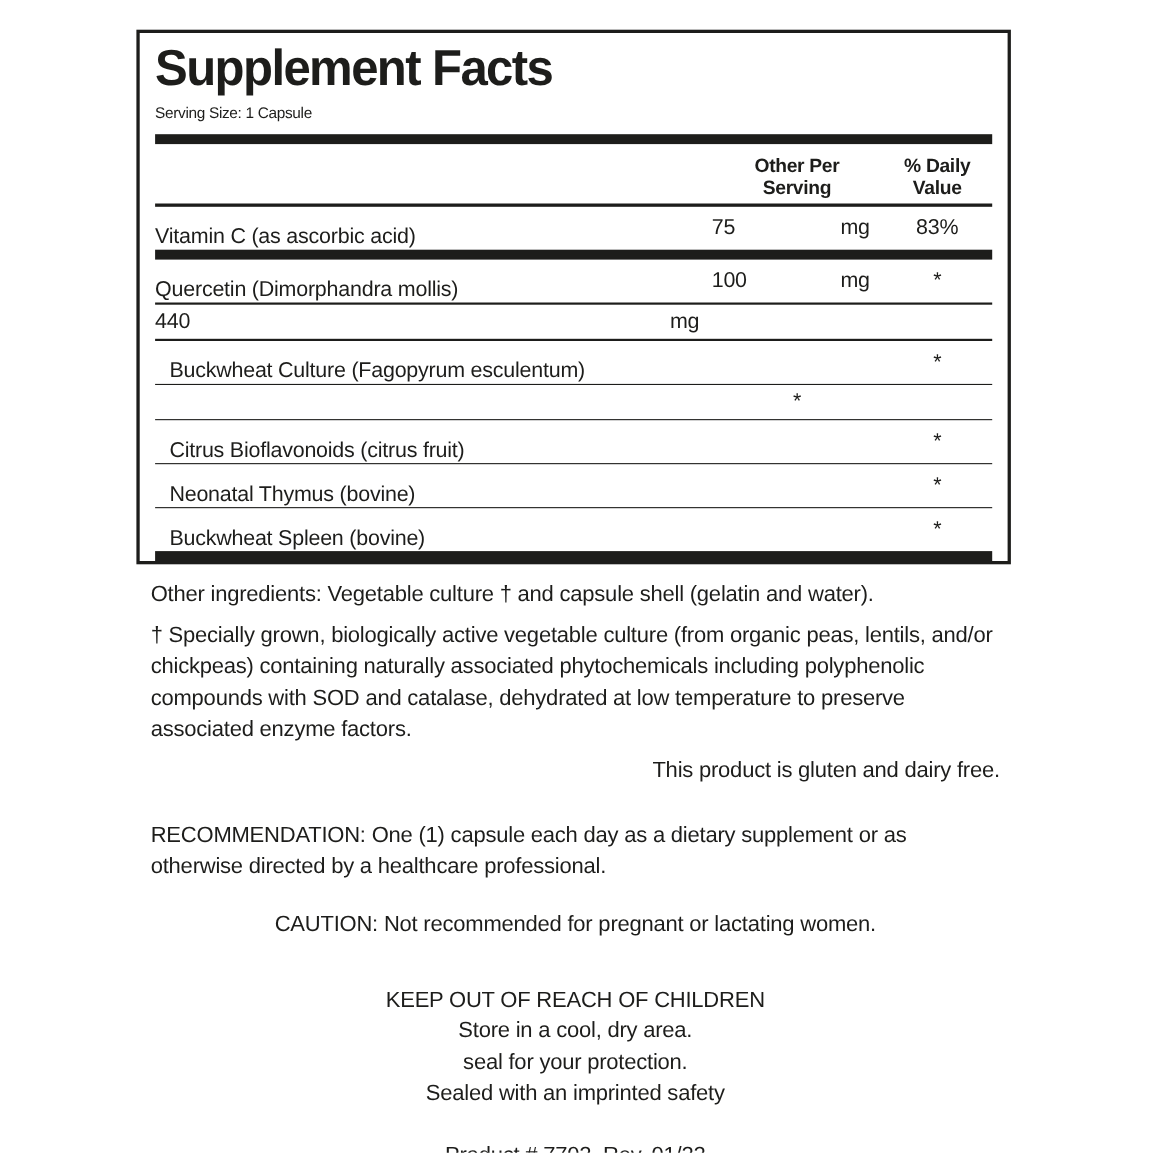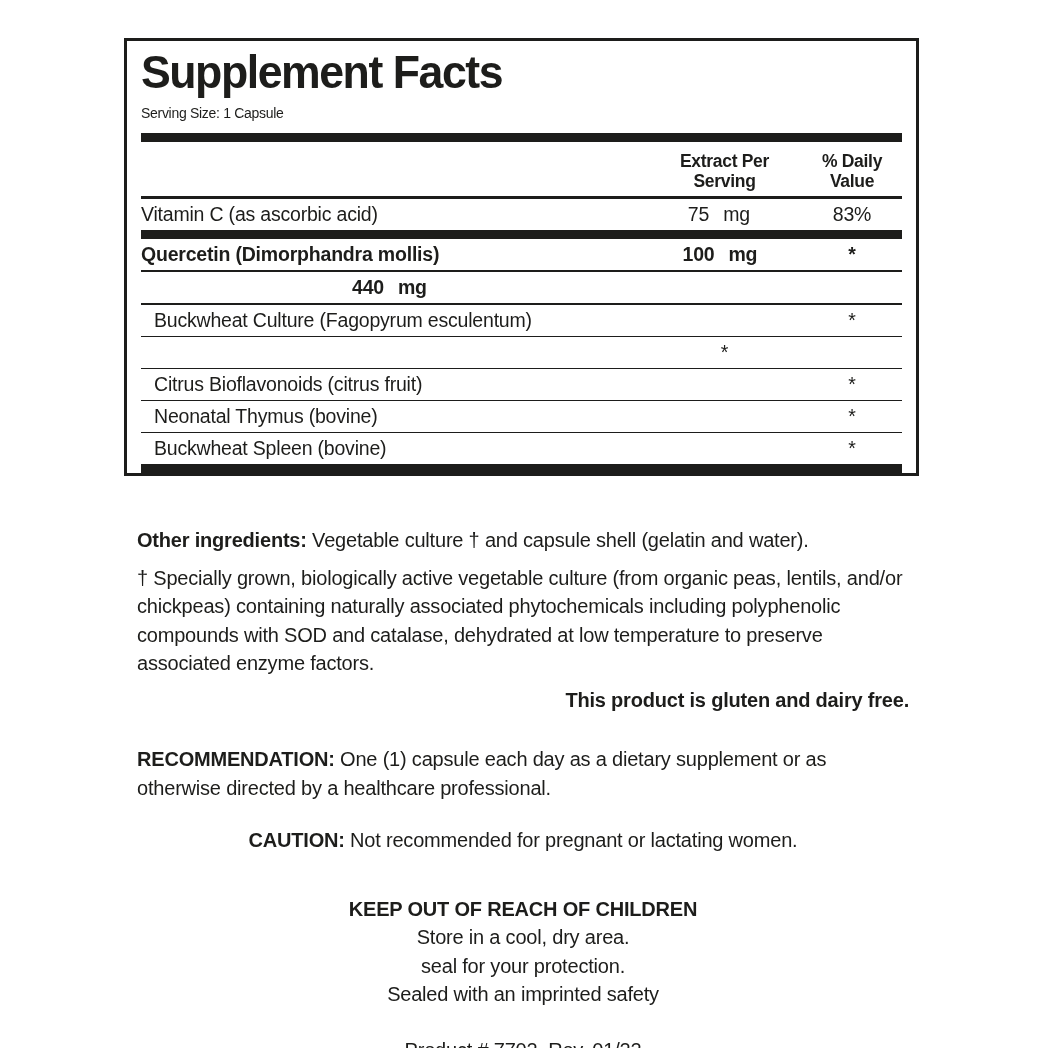--- a/index.html
+++ b/index.html
@@ -16,21 +16,21 @@
     position: relative;
     width: 1048px;
     height: 1048px;
     background: #ffffff;
   }
 
   
   .facts-box {
     position: absolute;
     left: 124px;
-    top: 38px;
+    top: 27px;
     width: 795px;
     box-sizing: border-box;
     border: 3px solid #1d1d1b;
     padding: 0 14px 0 14px;
     background: #ffffff;
   }
   .facts-title {
     margin: 4px 0 0 0;
     font-size: 46px;
     line-height: 54px;
@@ -69,27 +69,27 @@
   }
 
   .row {
     display: grid;
     grid-template-columns: 1fr 155px 100px;
     align-items: center;
     min-height: 31px;
     font-size: 19.5px;
     letter-spacing: -0.2px;
   }
-  .row .name { text-align: left; }
+  .row .name { text-align: left; margin-top: 16px; }
   .row.indent .name { padding-left: 13px; }
   .sep-thin  { border-bottom: 1.5px solid #1d1d1b; }
-  .sep-med   { border-bottom: 2.5px solid #1d1d1b; font-weight: bold; }
+  .sep-med   { border-bottom: 2.5px solid #1d1d1b; }
   .amt-cell {
     display: flex;
-    justify-content: center;
+    justify-content: space-between;
     align-items: baseline;
     padding-right: 4px;
   }
   .amt-val { text-align: right; }
   .amt-unit { width: 34px; text-align: left; margin-left: 14px; }
   .dv-cell { text-align: center; }
 
   .footnote-row {
     padding: 8px 2px 9px 2px;
     font-size: 20px;
@@ -101,21 +101,21 @@
   .info {
     position: absolute;
     left: 137px;
     top: 526px;
     width: 772px;
     font-size: 20px;
     line-height: 28.5px;
     letter-spacing: -0.2px;
   }
   .info p { margin: 0; }
-  .bold { font-weight: bold; }
+  .bold { font-weight: normal; }
   .p-dagger { margin-top: 9px !important; }
   .p-center {
     text-align: right;
     margin-top: 8px !important;
   }
   .p-rec { margin-top: 31px !important; }
   .p-caution { margin-top: 24px !important; text-align: center; }
   .keepout-block {
     margin-top: 40px;
     text-align: center;
@@ -131,21 +131,21 @@
 
 <div class="page">
 
   <div class="facts-box">
     <div class="facts-title">Supplement Facts</div>
     <div class="serving-size">Serving Size: 1 Capsule</div>
     <div class="bar bar-top"></div>
 
     <div class="hdr-row">
       <div class="hdr-cell"></div>
-      <div class="hdr-cell">Extract Per
+      <div class="hdr-cell">Other Per
 Serving</div>
       <div class="hdr-cell">% Daily
 Value</div>
     </div>
 
     <div class="row">
       <div class="name">Vitamin C (as ascorbic acid)</div>
       <div class="amt-cell">
         <span class="amt-val">75</span>
         <span class="amt-unit">mg</span>

